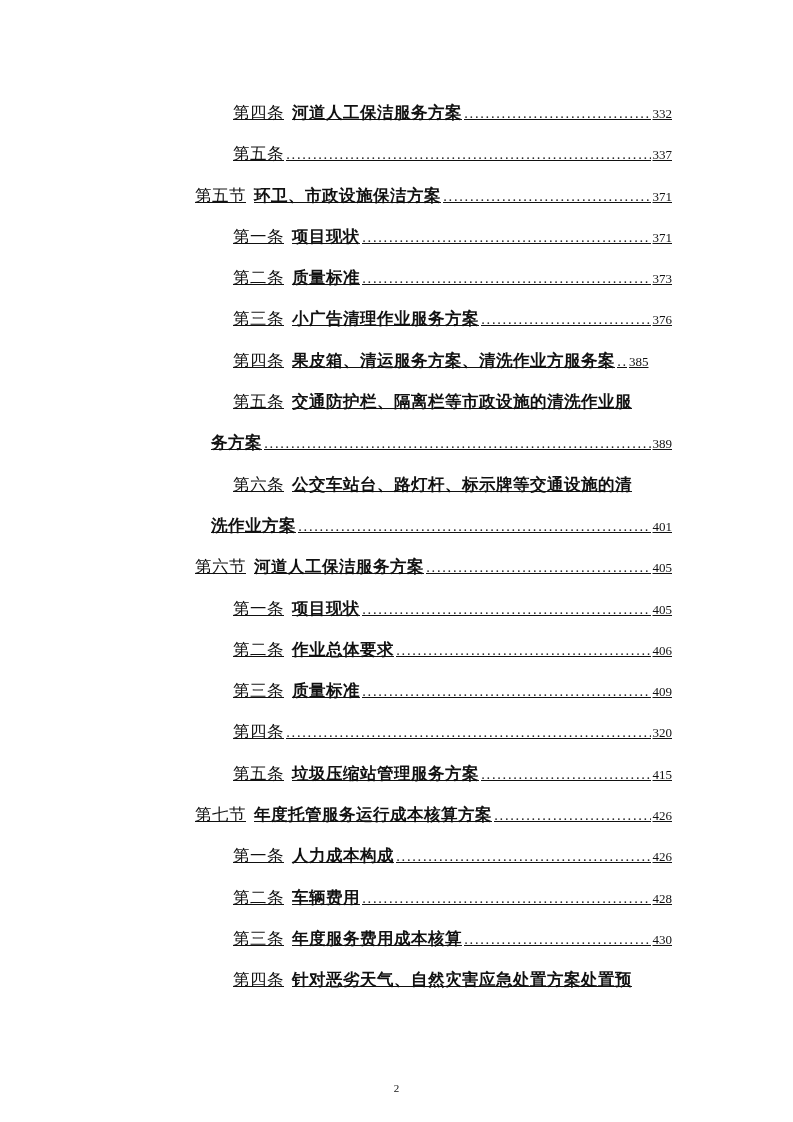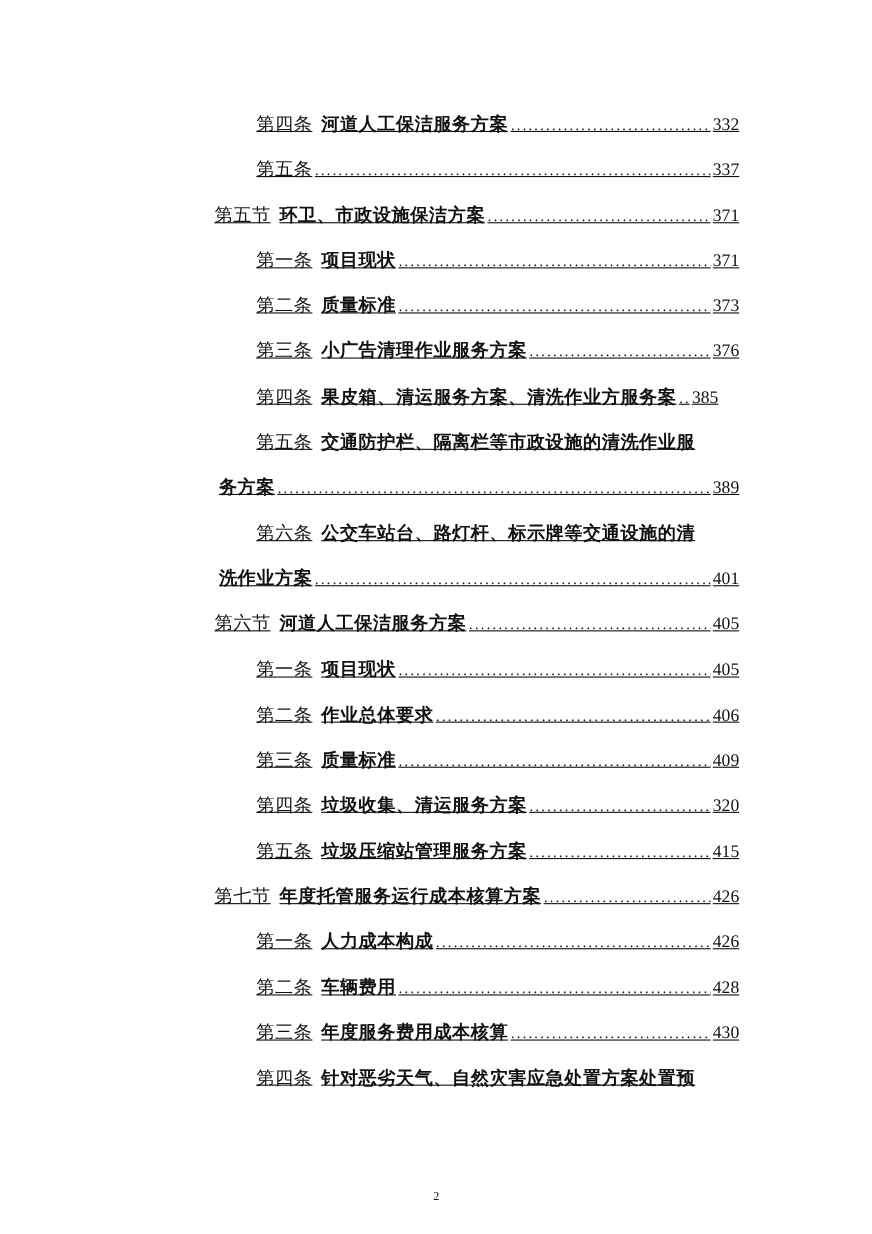--- a/index.html
+++ b/index.html
@@ -4,24 +4,24 @@
   <style>
     html, body { margin: 0; padding: 0; background: #ffffff; }
     body { width: 793px; height: 1122px; position: relative; overflow: hidden;
       font-family: "DejaVu Serif", "Liberation Serif", serif; color: #111; }
     .toc { position: absolute; left: 195px; top: 92px; width: 477px; text-decoration: underline; }
     .row { display: flex; align-items: baseline; height: 41.3px; line-height: 41.3px; font-size: 16.5px; white-space: nowrap; }
     .row.sub { padding-left: 38px; }
     .row.cont-first { padding-left: 38px; }
     .label { font-weight: normal; letter-spacing: 0.5px; }
     .title { font-weight: bold; margin-left: 8px; letter-spacing: 0.5px; }
-    .row.cont-second .title { margin-left: 4px; }
+    .row.cont-second .title { margin-left: 16px; }
     .dots { flex: 1; overflow: hidden; margin: 0 2px; font-size: 13px; letter-spacing: 1.2px; color: #222; }
     .dots::before { content: "................................................................................................................................................................"; }
-    .page { font-family: "Liberation Serif", serif; font-size: 16px; }
+    .page { font-family: "Liberation Serif", serif; font-size: 13px; }
     .page-number { position: absolute; top: 1082px; left: 0; width: 100%; text-align: center;
       font-family: "Liberation Serif", serif; font-size: 11px; }
   </style>
 </head>
 <body>
 
 <div class="toc">
 
   <div class="row sub">
     <span class="label">第四条</span>
@@ -114,21 +114,20 @@
 
   <div class="row sub">
     <span class="label">第三条</span>
     <span class="title">质量标准</span>
     <span class="dots"></span>
     <span class="page">409</span>
   </div>
 
   <div class="row sub">
     <span class="label">第四条</span>
-    <span class="title">垃圾收集、清运服务方案</span>
     <span class="dots"></span>
     <span class="page">320</span>
   </div>
 
   <div class="row sub">
     <span class="label">第五条</span>
     <span class="title">垃圾压缩站管理服务方案</span>
     <span class="dots"></span>
     <span class="page">415</span>
   </div>

